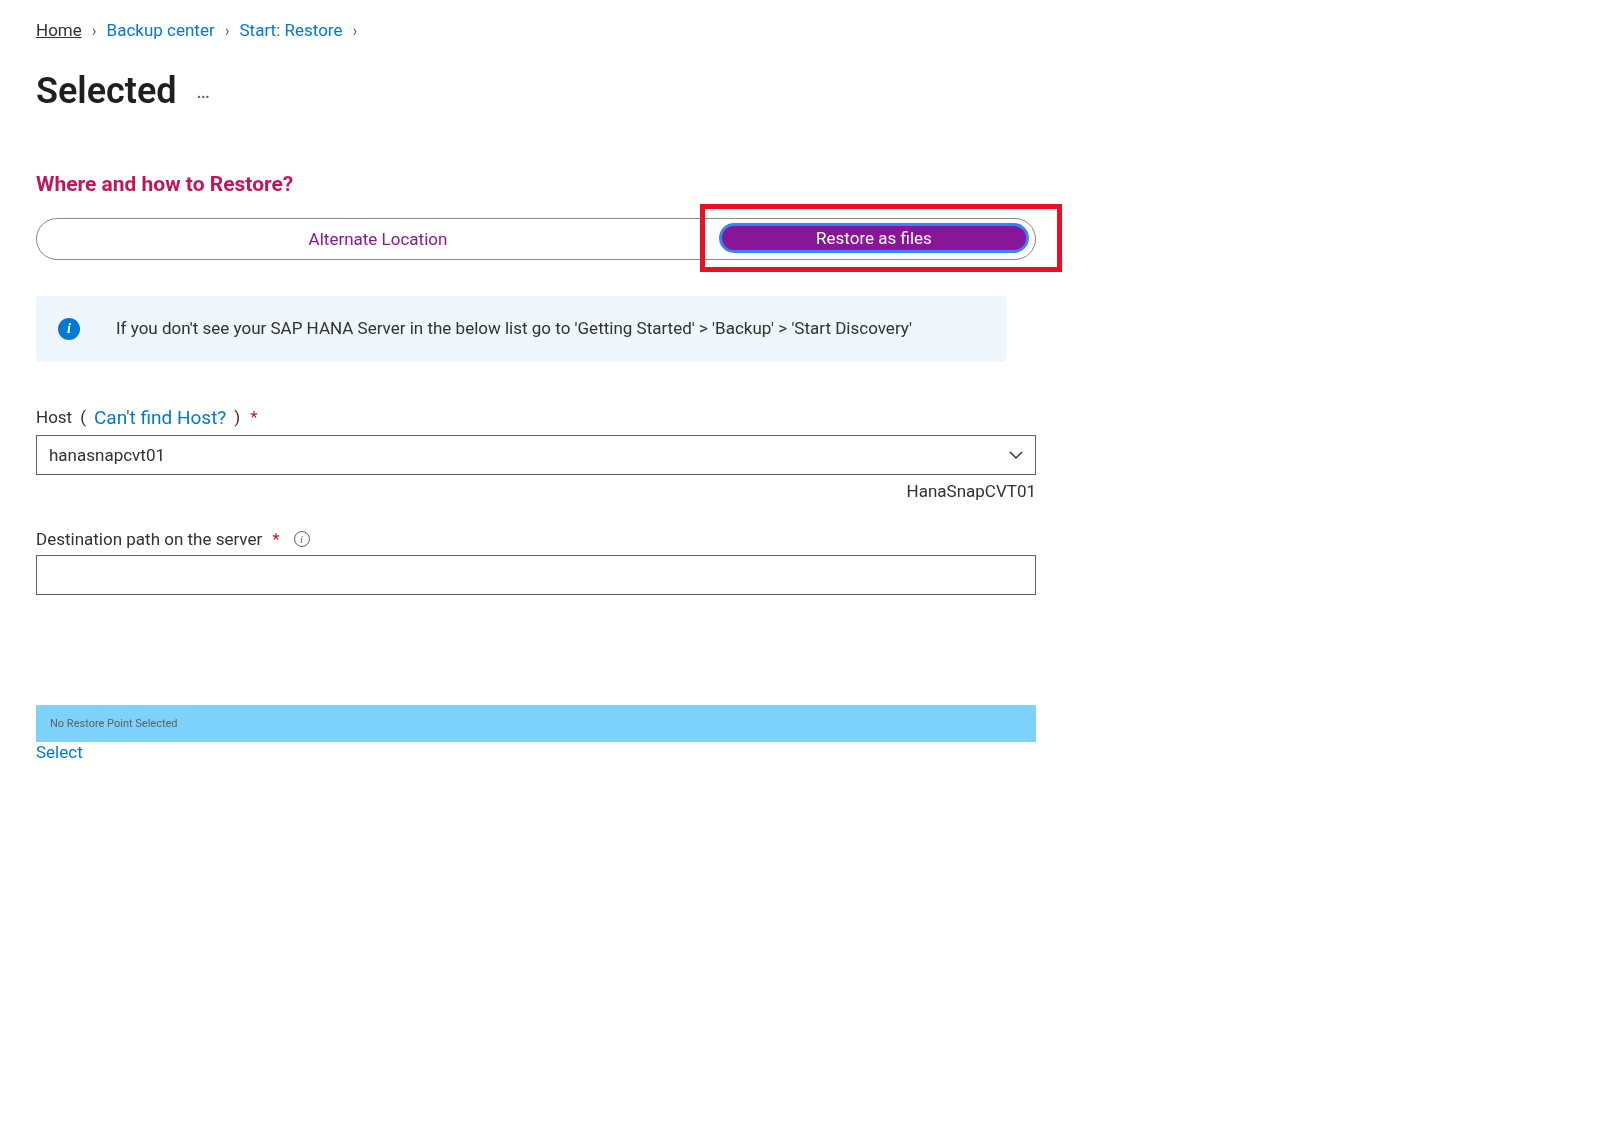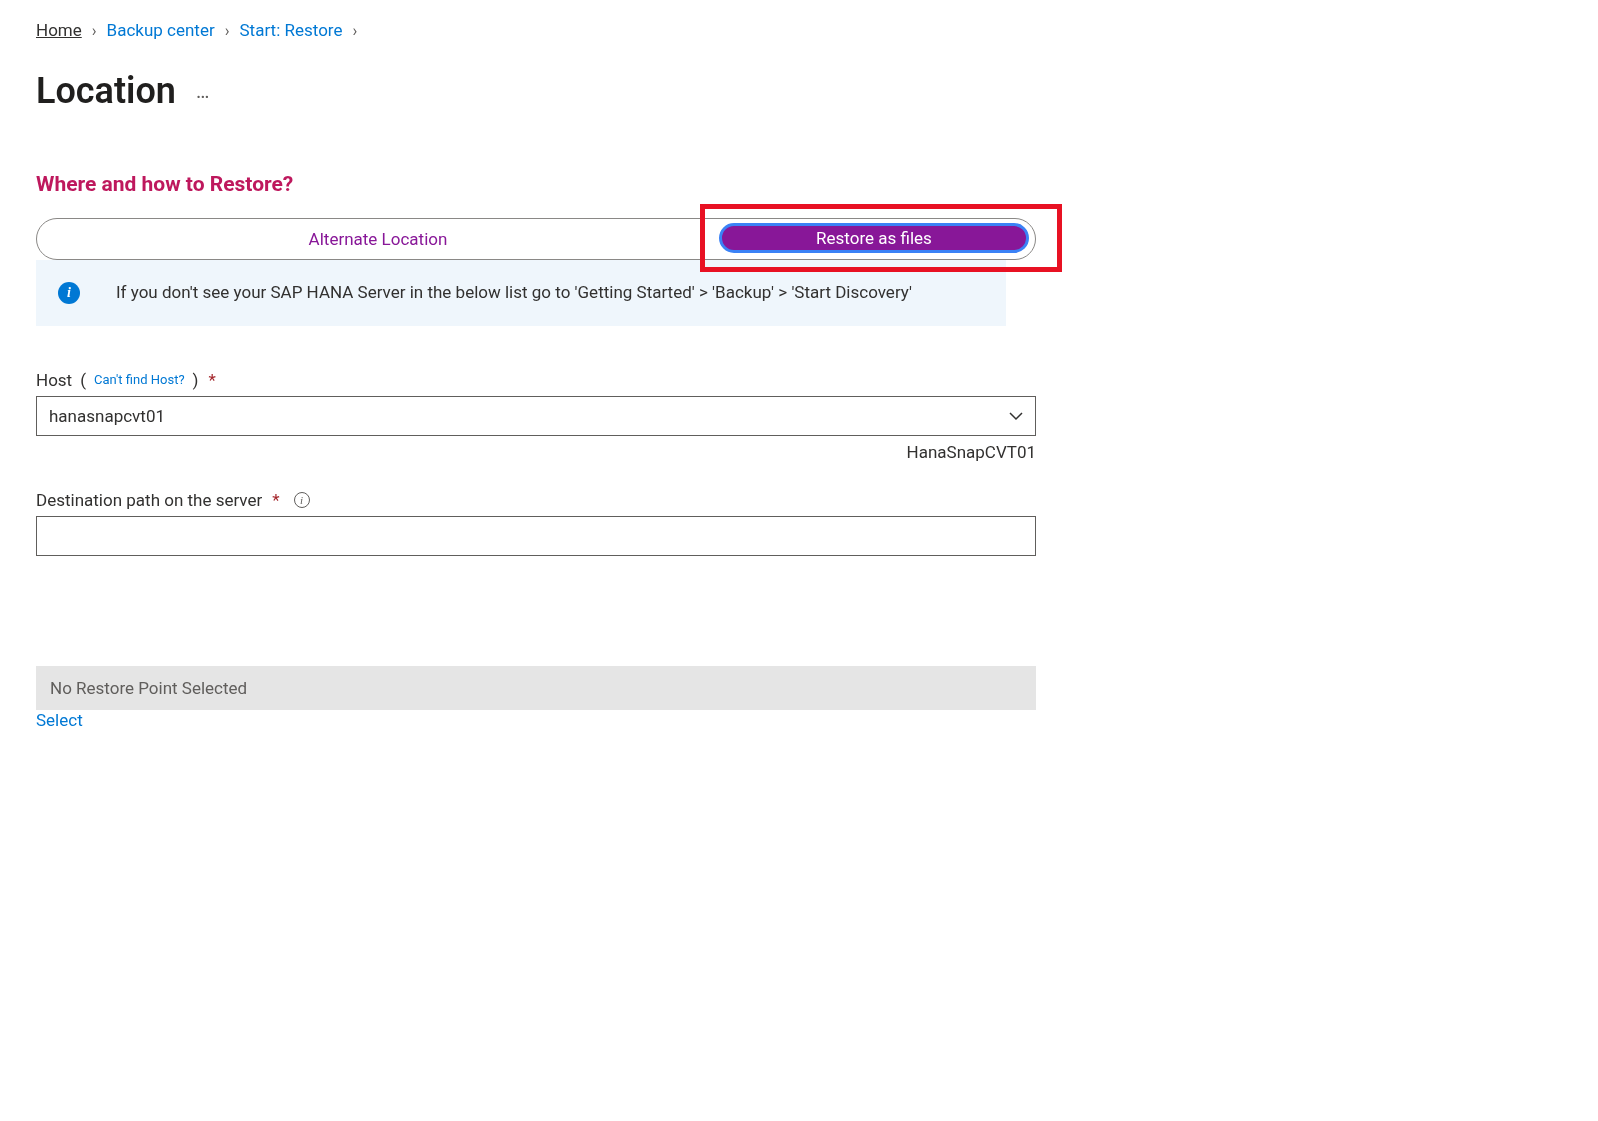--- a/index.html
+++ b/index.html
@@ -51,20 +51,21 @@
       cursor: pointer;
     }
     .section-heading {
       font-size: 21px;
       font-weight: 700;
       color: #be185d;
       margin-bottom: 22px;
     }
     .pill-group-wrap {
       position: relative;
+      margin-bottom: 36px;
       width: 1000px;
       max-width: 100%;
     }
     .pill-group {
       display: flex;
       border: 1px solid #8a8886;
       border-radius: 22px;
       overflow: visible;
       height: 42px;
     }
@@ -137,21 +138,21 @@
     .field-label {
       font-size: 17px;
       color: #323130;
       margin-bottom: 6px;
       display: flex;
       align-items: center;
       gap: 8px;
     }
     .field-label .paren-link {
       color: #0078d4;
-      font-size: 13px;
+      font-size: 19px;
       cursor: pointer;
       text-align: right;
     }
     .req-star {
       color: #a4262c;
       margin-left: 2px;
     }
     .help-circle {
       width: 16px;
       height: 16px;
@@ -207,23 +208,23 @@
       font-weight: 700;
       color: #201f1e;
       width: 400px;
       flex-shrink: 0;
       padding-top: 10px;
     }
     .restore-point-right {
       flex: 1;
     }
     .readonly-box {
-      background: #e5e5e5;
+      background: #7dd3fc;
       padding: 12px 14px;
-      font-size: 17px;
+      font-size: 11px;
       color: #605e5c;
     }
     .select-link {
       color: #0078d4;
       font-size: 17px;
       margin-top: 0;
       display: inline-block;
       cursor: pointer;
     }
   </style>
@@ -233,21 +234,21 @@
 <nav class="breadcrumb">
   <a href="#" class="home">Home</a>
   <span class="sep">›</span>
   <a href="#">Backup center</a>
   <span class="sep">›</span>
   <a href="#">Start: Restore</a>
   <span class="sep">›</span>
 </nav>
 
 <div class="page-title-row">
-  <h1 class="page-title">Location</h1>
+  <h1 class="page-title">Selected</h1>
   <span class="more-icon">…</span>
 </div>
 
 <div class="section-heading">Where and how to Restore?</div>
 
 <div class="pill-group-wrap">
   <div class="pill-group">
     <div class="pill-item">Alternate Location</div>
     <div class="pill-item selected-inner">Restore as files</div>
   </div>

